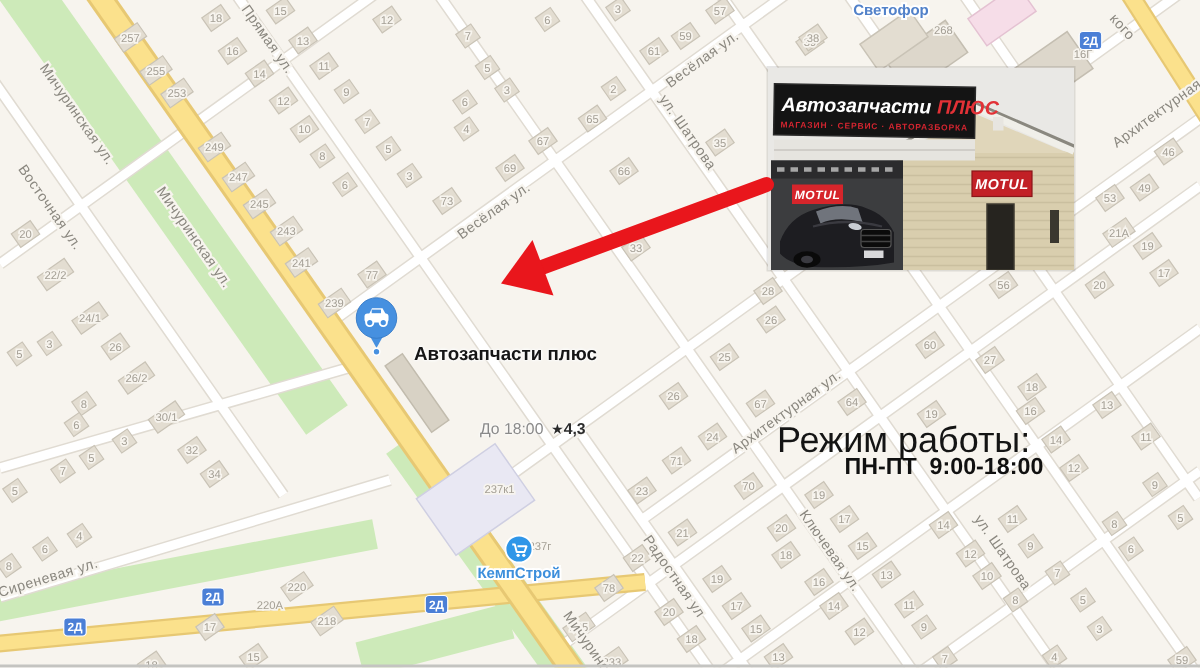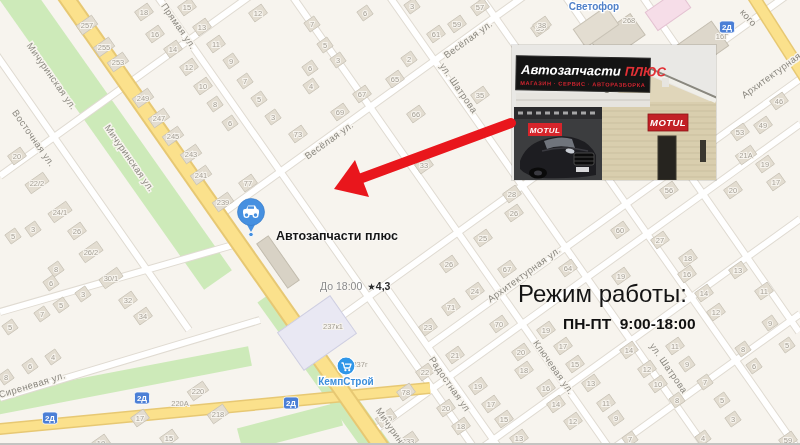--- a/index.html
+++ b/index.html
@@ -12,21 +12,21 @@
   .abs{position:absolute;white-space:pre;}
   #mlabel{left:276px;top:193px;}
   .mtitle{font-size:12.5px;font-weight:bold;color:#161616;
           text-shadow:0 0 2px #fff,0 0 2px #fff,0 0 3px #fff;}
   .msub{font-size:10.5px;color:#8a8a8a;margin-top:1px;
         text-shadow:0 0 2px #fff,0 0 2px #fff;padding-left:44px;}
   .mstar{color:#2b2b2b;font-size:9.5px;margin-left:5px;}
   .mrating{color:#2b2b2b;font-weight:bold;}
   #addr{left:457px;top:236px;font-size:22px;font-weight:300;color:#e3241c;letter-spacing:.3px;}
   #sched-title{left:518px;top:280px;font-size:24px;color:#141414;}
-  #sched-1{left:563px;top:303px;font-size:15.5px;font-weight:bold;color:#101010;margin-top:12px;}
+  #sched-1{left:563px;top:303px;font-size:15.5px;font-weight:bold;color:#101010;}
   #sched-2{left:561px;top:321px;font-size:15.5px;font-weight:bold;color:#101010;}
   #bottom-edge{position:absolute;left:0;bottom:0;width:800px;height:2px;background:#c4c4c1;}
 </style>
 </head>
 <body>
 
 <div class="stage">
 
   <svg id="map" width="800" height="445" viewBox="0 0 800 445">
     <style>

